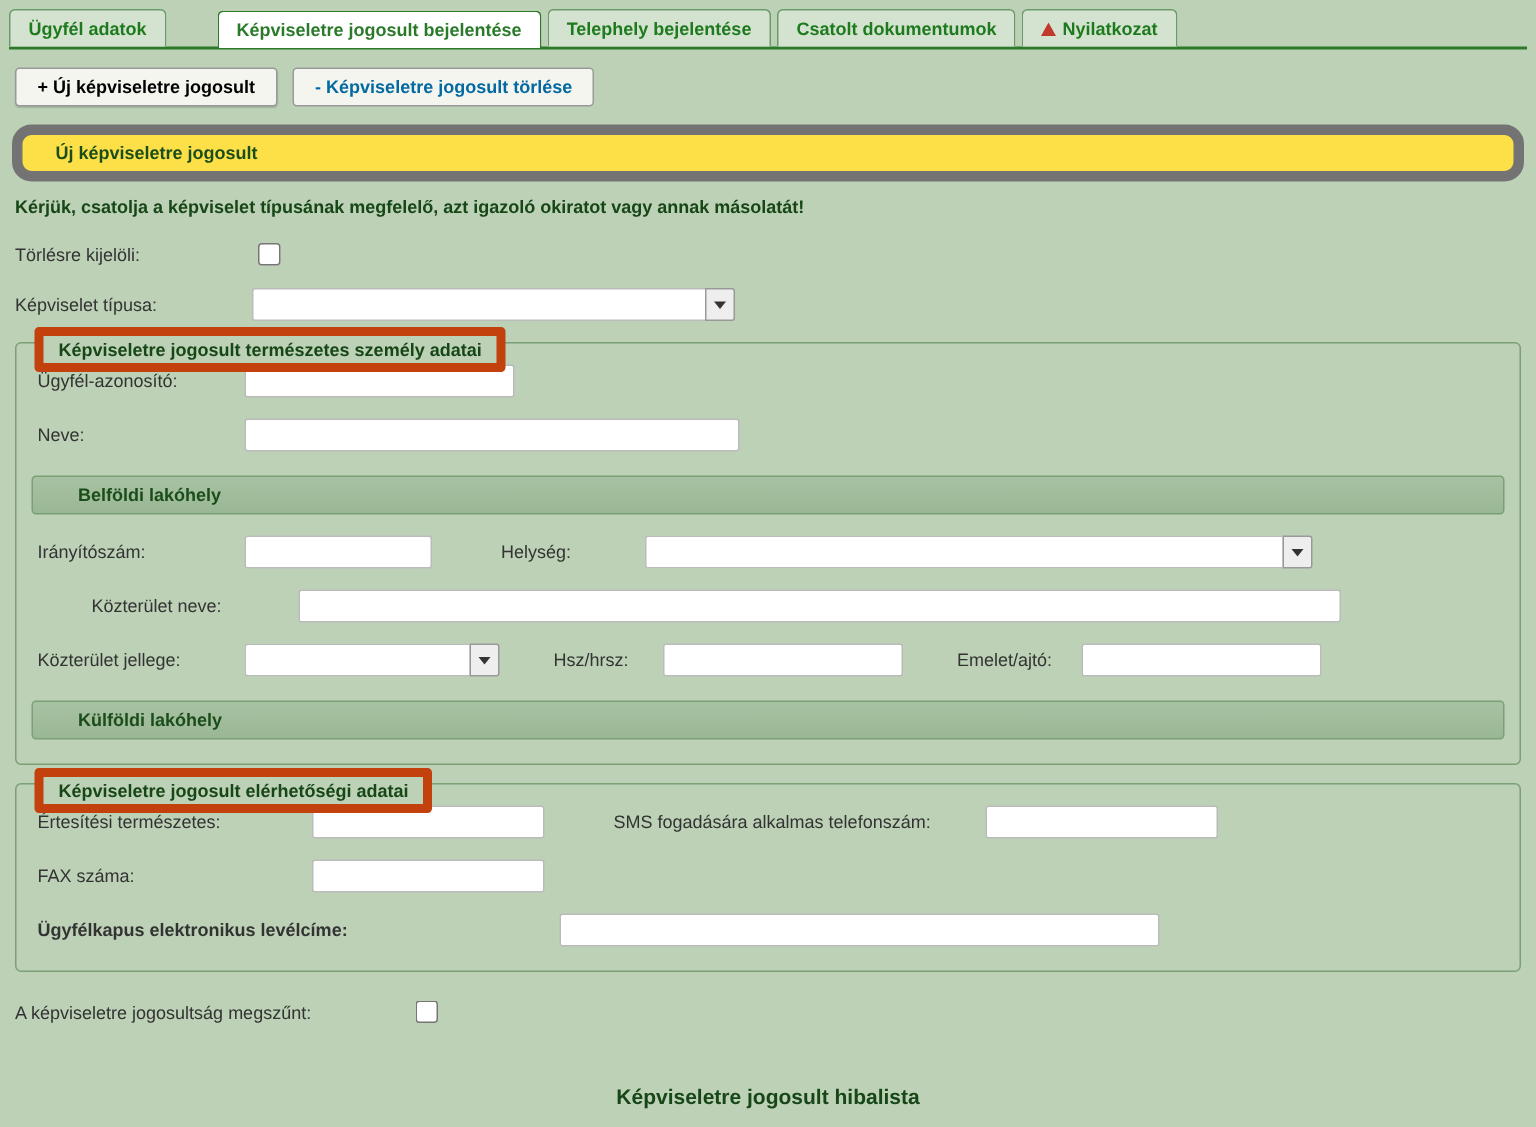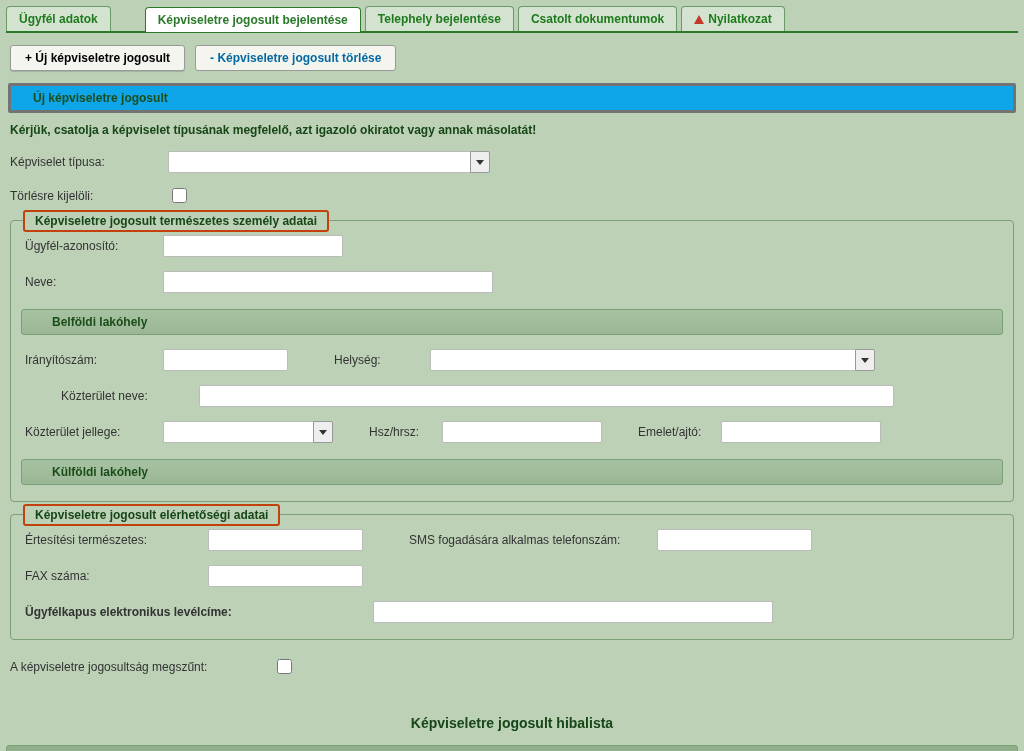--- a/index.html
+++ b/index.html
@@ -63,23 +63,23 @@
     border-radius: 3px;
     padding: 5px 14px;
     font-weight: bold;
     cursor: pointer;
     font-size: 12px;
     box-shadow: 0 1px 1px rgba(0,0,0,.15);
   }
   .btn.disabled { color: #0369a1; cursor: default; box-shadow:none;}
   
   .section-bar {
-    background: #0ea5e9;
-    border: 3px solid #737373;
-    border-radius: 2px;
+    background: #fde047;
+    border: 7px solid #737373;
+    border-radius: 13px;
     padding: 5px 10px 5px 22px;
     margin: 4px 2px 8px 2px;
     font-weight: bold;
     color: #1b4d1b;
   }
   .instruction {
     font-weight: bold;
     color: #174617;
     padding: 2px 4px 10px 4px;
   }
@@ -124,21 +124,21 @@
     margin: 6px 4px 12px 4px;
     padding: 10px 10px 6px 10px;
     position: relative;
   }
   .fset > .legend {
     position: absolute;
     top: -11px;
     left: 12px;
     background: #bcd1b6;
     padding: 2px 10px;
-    border: 2px solid #c2410c;
+    border: 6px solid #c2410c;
     border-radius: 3px;
     font-weight: bold;
     color: #174617;
     font-size: 12px;
   }
   .inner-bar {
     background: #9ab795;
     background: linear-gradient(#a7c2a2,#9ab795);
     border: 1px solid #7ba076;
     border-radius: 3px;
@@ -199,32 +199,32 @@
   <div class="toolbar">
     <button class="btn">+ Új képviseletre jogosult</button>
     <button class="btn disabled">- Képviseletre jogosult törlése</button>
   </div>
 
   <div class="section-bar">Új képviseletre jogosult</div>
 
   <div class="instruction">Kérjük, csatolja a képviselet típusának megfelelő, azt igazoló okiratot vagy annak másolatát!</div>
 
   <div class="form-row">
+    <div class="label-cell">Törlésre kijelöli:</div>
+    <input type="checkbox" class="checkbox" style="">
+  </div>
+
+  <div class="form-row">
     <div class="label-cell">Képviselet típusa:</div>
     <div class="select-wrap">
       <div class="field" style="width:302px;"></div>
       <div class="select-btn">
           <div class="caret"></div>
         </div>
     </div>
-  </div>
-
-  <div class="form-row">
-    <div class="label-cell">Törlésre kijelöli:</div>
-    <input type="checkbox" class="checkbox" style="">
   </div>
 
   <div class="fset">
     <div class="legend">Képviseletre jogosult természetes személy adatai</div>
 
     <div class="row-grid">
       <div class="lbl" style="width:130px;">Ügyfél-azonosító:</div>
       <input class="field" style="width: 180px;">
     </div>
     <div class="row-grid">

